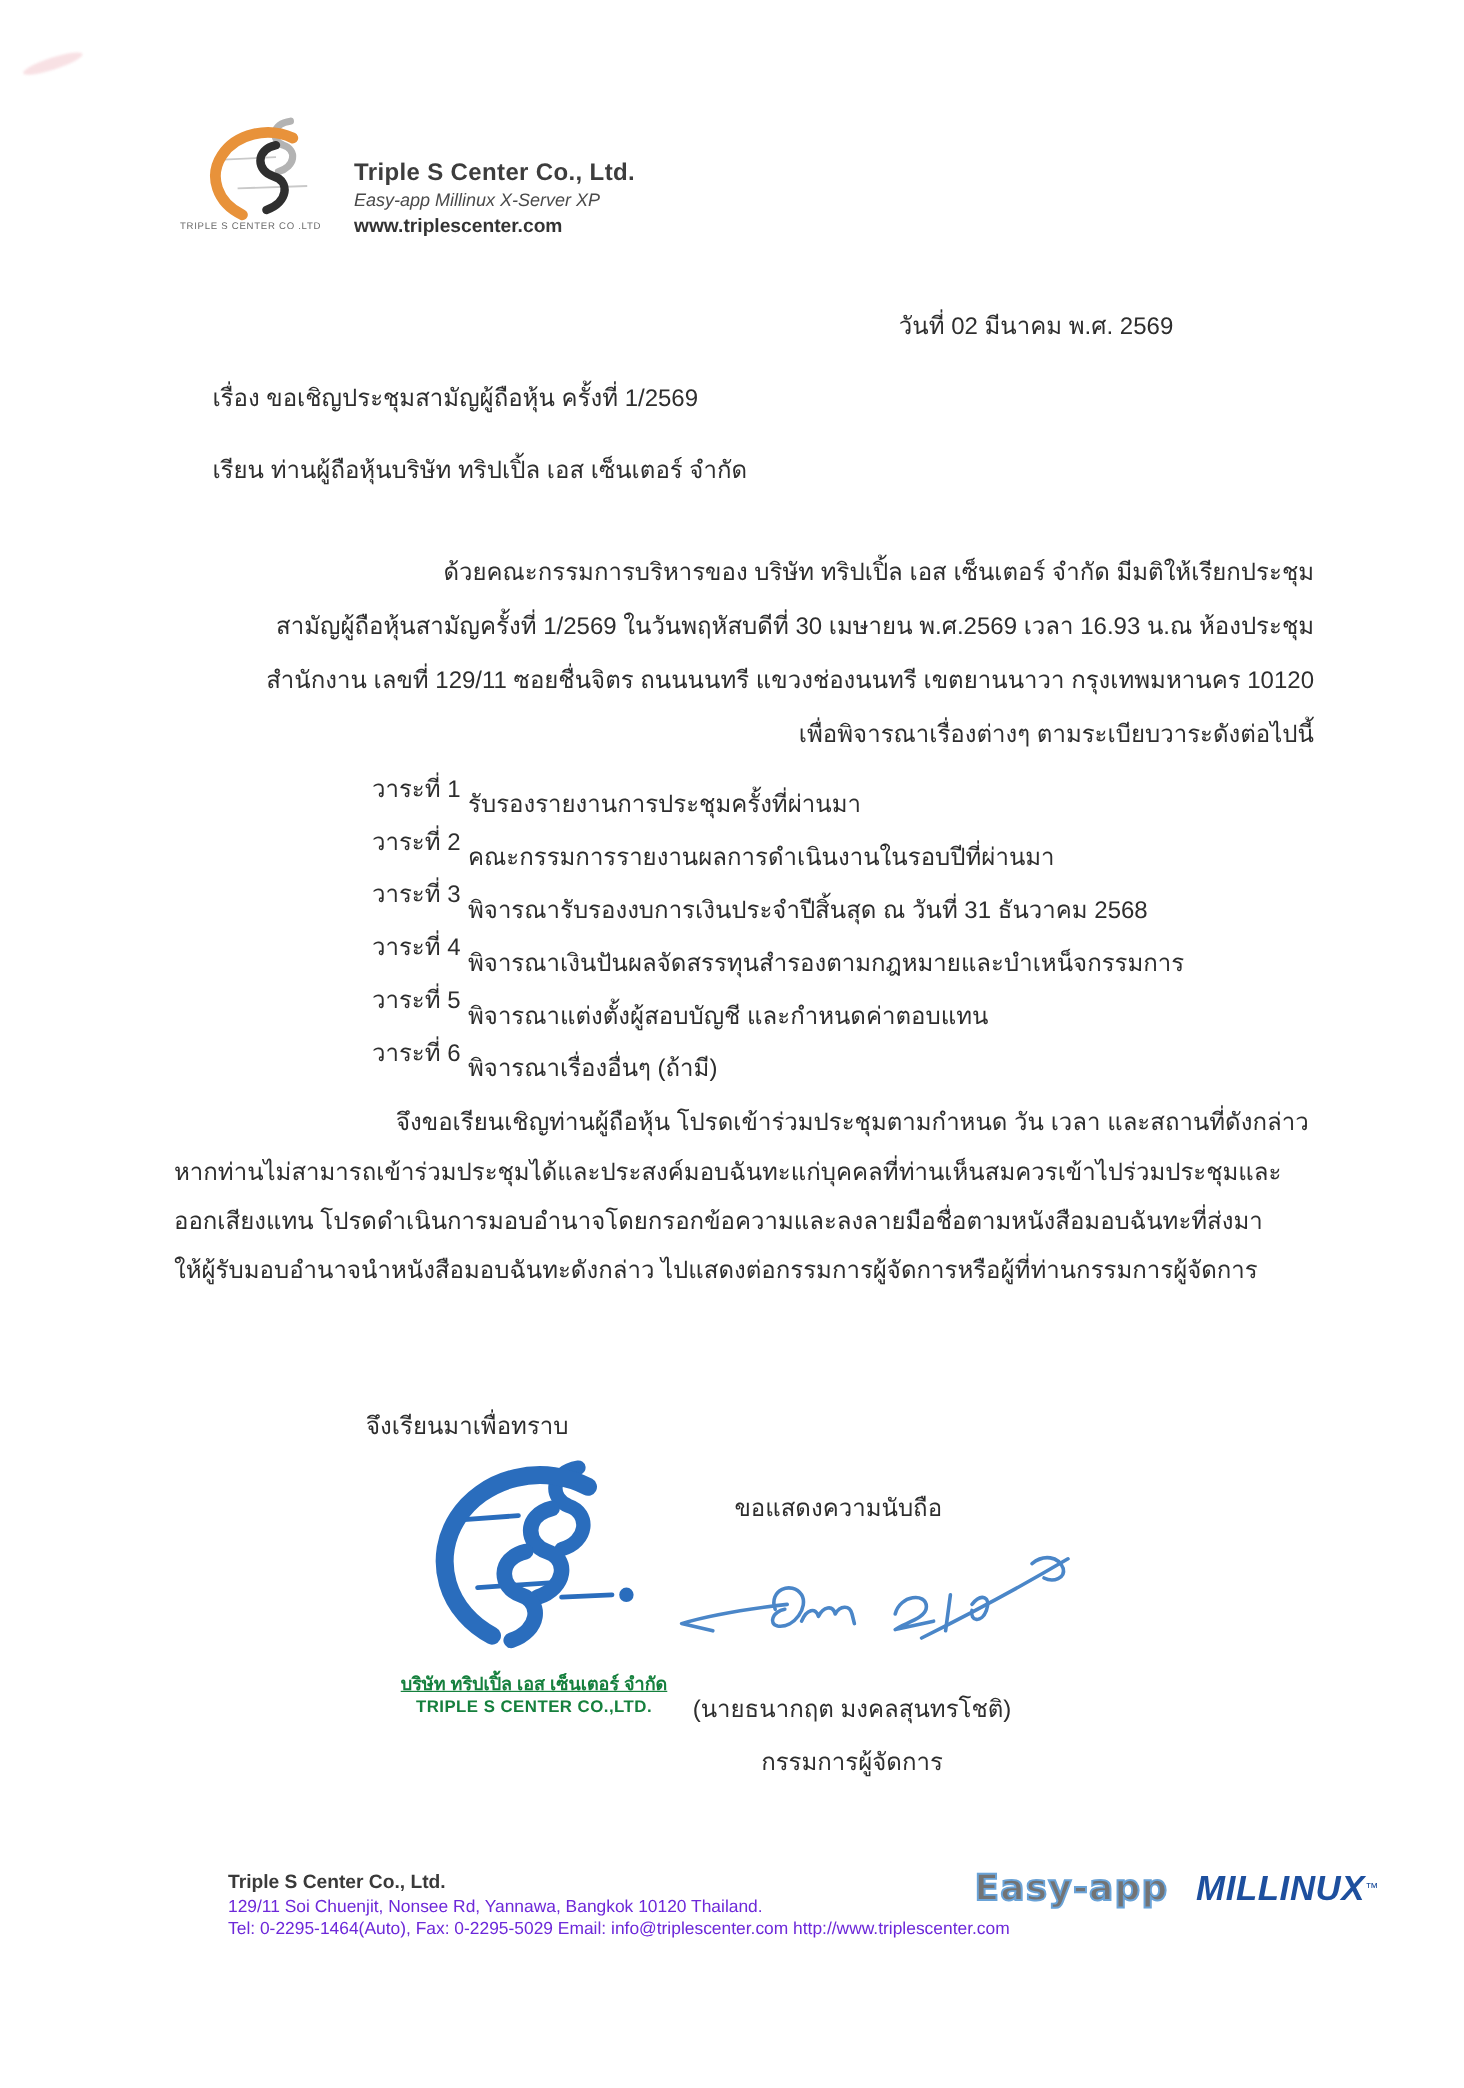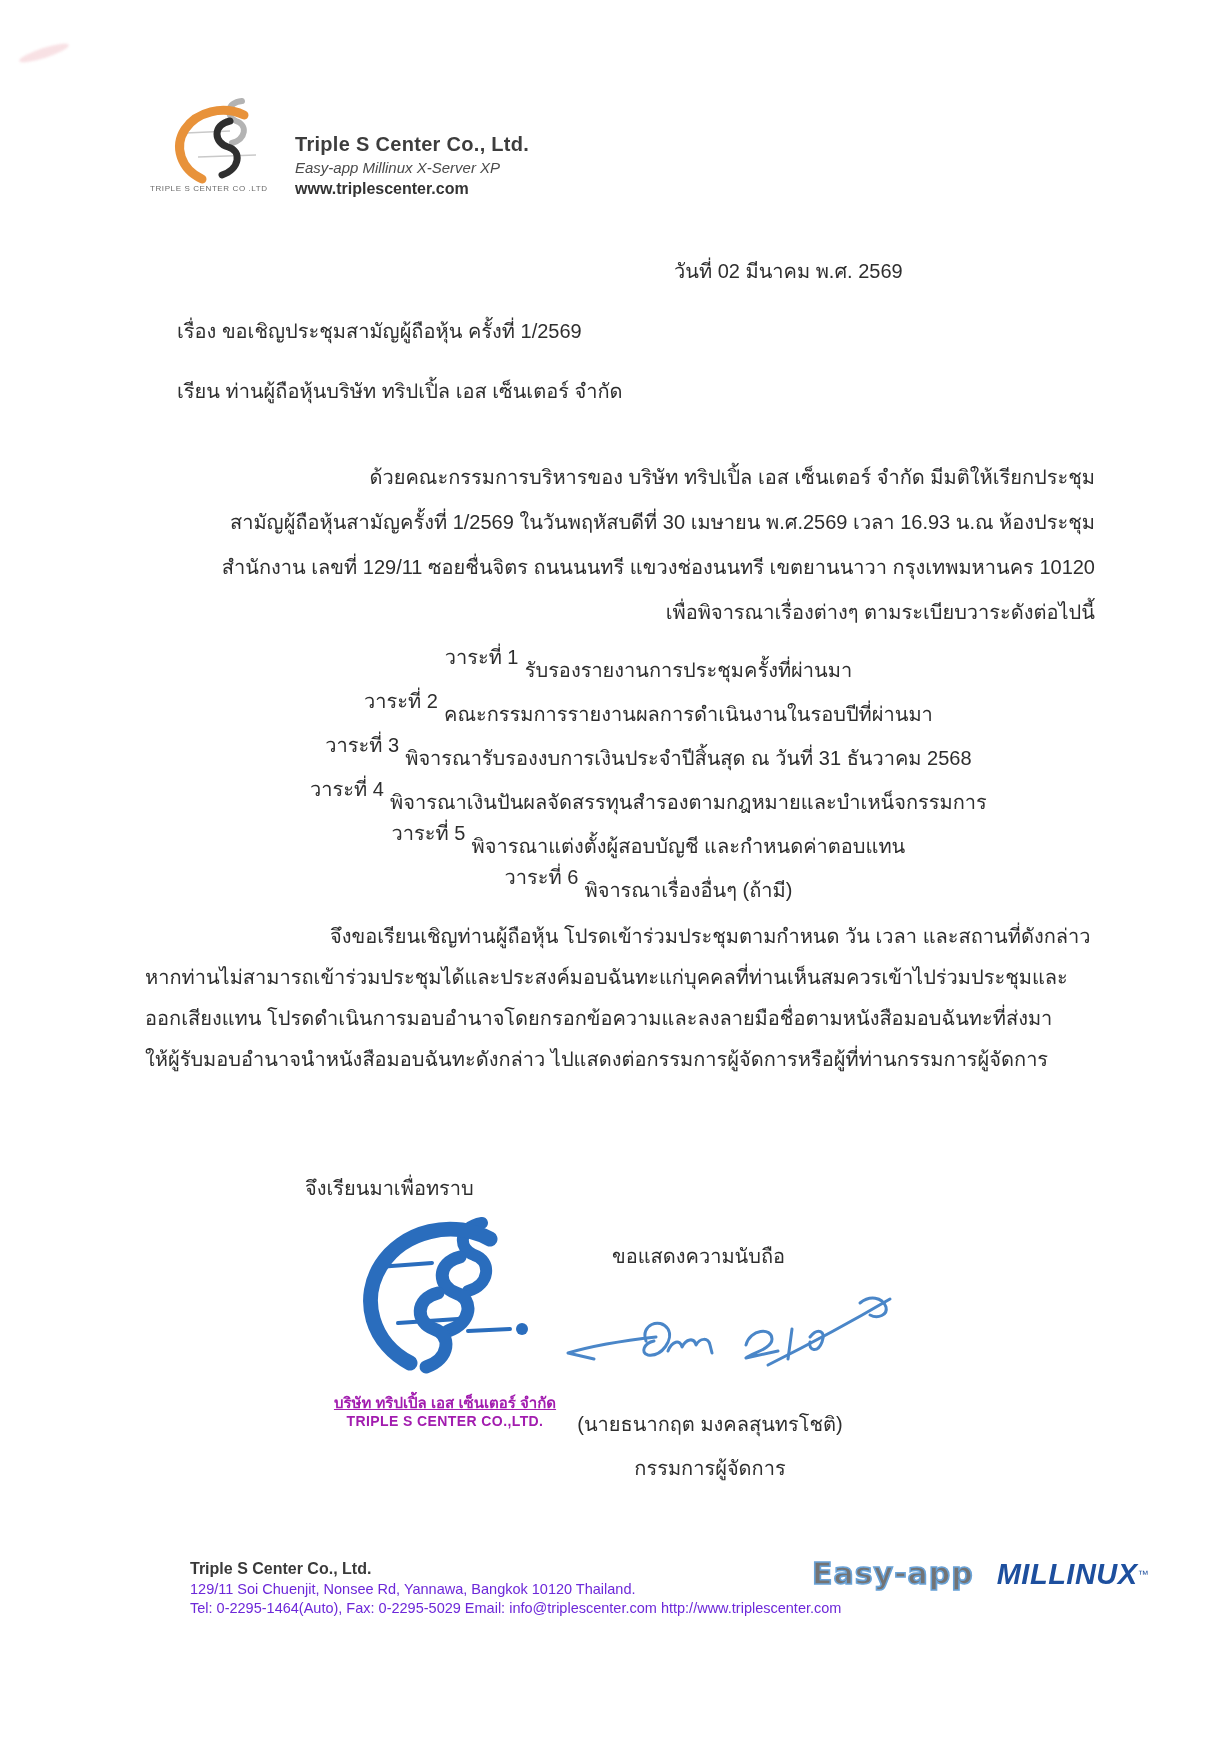--- a/index.html
+++ b/index.html
@@ -15,25 +15,25 @@
   .co-tag{font-size:15px;font-style:italic;color:#4a4a4a;margin-top:3px;}
   .co-web{font-size:16px;font-weight:bold;color:#333;margin-top:4px;}
   .logo-cap{font-size:8px;color:#6b6b6b;letter-spacing:.6px;}
   .smudge{width:52px;height:10px;background:#f3c9cf;opacity:.55;transform:rotate(-18deg);border-radius:50%;filter:blur(1px);}
   
   .th{font-size:20px;color:#2e2e2e;}
   .para{line-height:41px;}
   .para .ln{white-space:nowrap;}
   .intro .ln{line-height:45px;text-align:right;}
   .indent{padding-left:185px;}
-  .agenda-row{display:flex;height:44px;align-items:flex-start;justify-content:center;}
+  .agenda-row{display:flex;height:44px;align-items:flex-start;}
   .agenda-no{width:80px;flex:0 0 80px;}
   .agenda-tx{white-space:nowrap;margin-top:13px;}
   
-  .stamp-txt{color:#a21caf;text-align:center;font-weight:bold;line-height:18px;}
+  .stamp-txt{color:#15803d;text-align:center;font-weight:bold;line-height:18px;}
   .stamp-th{font-size:15px;text-decoration:underline;}
   .stamp-en{font-size:14px;letter-spacing:.4px;}
   .center{text-align:center;}
   
   .ft-co{font-size:16px;font-weight:bold;color:#3a3a3a;}
   .ft-ln{font-size:14.5px;color:#6d28d9;margin-top:3px;}
   .easyapp{
     font-size:30px;font-weight:bold;letter-spacing:1px;
     color:#737373;-webkit-text-stroke:1.6px #6aa3d8;
     font-family:"DejaVu Sans",sans-serif;
@@ -56,21 +56,21 @@
   </svg>
 </div>
 <div class="abs logo-cap nowrap" style="left:150px;top:184px;">TRIPLE S CENTER CO .LTD</div>
 
 <div class="abs" style="left:295px;top:133px;">
   <div class="co-name nowrap">Triple S Center Co., Ltd.</div>
   <div class="co-tag nowrap">Easy-app Millinux X-Server XP</div>
   <div class="co-web nowrap">www.triplescenter.com</div>
 </div>
 
-<div class="abs th nowrap" style="left:674px;top:255px;">วันที่ 02 มีนาคม พ.ศ. 2569</div>
+<div class="abs th nowrap" style="left:749px;top:255px;">วันที่ 02 มีนาคม พ.ศ. 2569</div>
 
 <div class="abs th nowrap" style="left:177px;top:315px;">เรื่อง  ขอเชิญประชุมสามัญผู้ถือหุ้น ครั้งที่ 1/2569</div>
 <div class="abs th nowrap" style="left:177px;top:375px;">เรียน  ท่านผู้ถือหุ้นบริษัท ทริปเปิ้ล เอส เซ็นเตอร์ จำกัด</div>
 
 <div class="abs th para intro" style="left:145px;top:455px;width:950px;">
   <div class="ln indent">ด้วยคณะกรรมการบริหารของ  บริษัท ทริปเปิ้ล เอส เซ็นเตอร์ จำกัด  มีมติให้เรียกประชุม</div>
   <div class="ln">สามัญผู้ถือหุ้นสามัญครั้งที่ 1/2569 ในวันพฤหัสบดีที่ 30 เมษายน พ.ศ.2569 เวลา 16.93 น.ณ ห้องประชุม</div>
   <div class="ln">สำนักงาน เลขที่ 129/11 ซอยชื่นจิตร  ถนนนนทรี  แขวงช่องนนทรี  เขตยานนาวา กรุงเทพมหานคร 10120</div>
   <div class="ln">เพื่อพิจารณาเรื่องต่างๆ ตามระเบียบวาระดังต่อไปนี้</div>
 </div>

